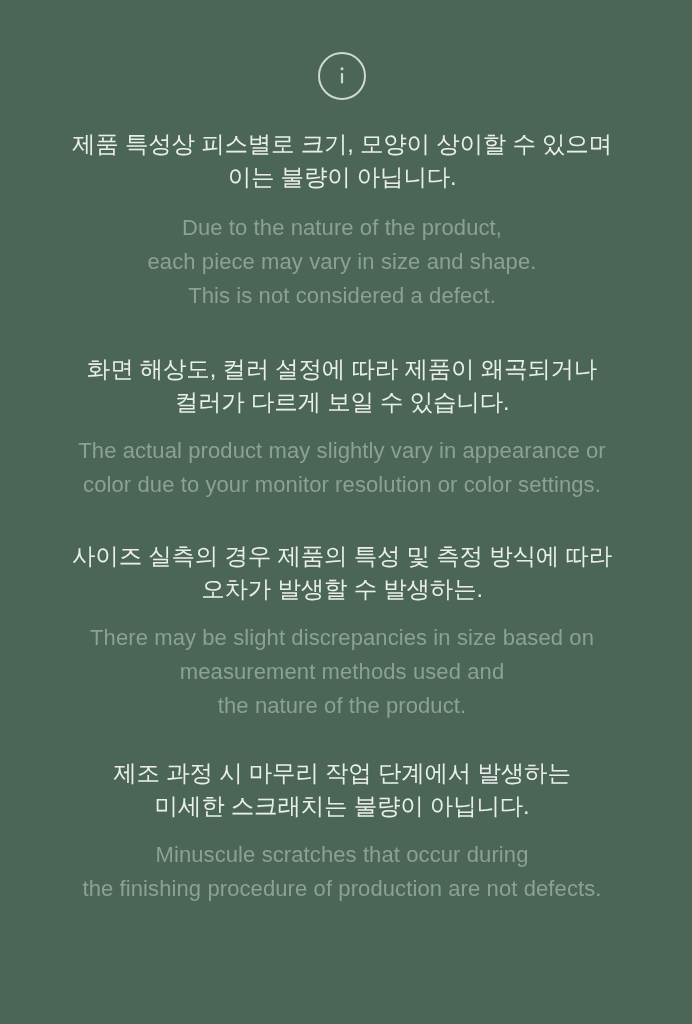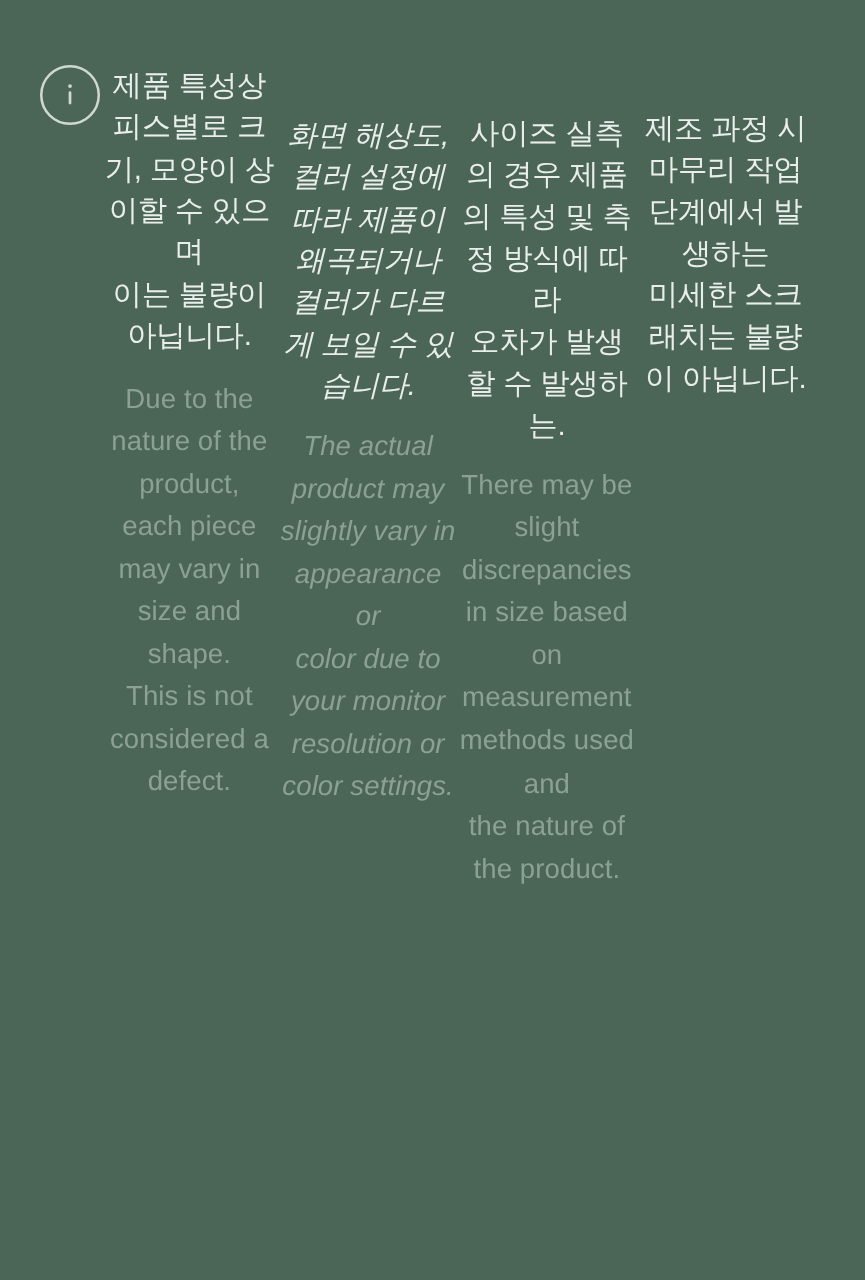--- a/index.html
+++ b/index.html
@@ -12,21 +12,22 @@
     background: #4b6656;
     font-family: "Liberation Sans", sans-serif;
     overflow: hidden;
   }
   .page {
     width: 692px;
     height: 1024px;
     box-sizing: border-box;
     padding: 52px 40px 24px 32px;
     display: flex;
-    align-items: flex-start;
+    flex-direction: column;
+    align-items: center;
   }
   .info-icon {
     width: 44px;
     height: 44px;
     border: 2px solid #cfd8d1;
     border-radius: 50%;
     display: flex;
     align-items: center;
     justify-content: center;
     margin-bottom: 28px;
@@ -51,21 +52,21 @@
   .en {
     color: #8ba193;
     font-size: 22px;
     line-height: 1.55;
     font-weight: 400;
     letter-spacing: 0.1px;
     margin: 14px 0 0 0;
     white-space: pre-line;
   }
   .block.b1 .en { margin-top: 16px; }
-  .block.b2 { margin-top: 40px; font-style: italic; }
+  .block.b2 { margin-top: 40px; }
   .block.b3 { margin-top: 38px; }
   .block.b4 { margin-top: 34px; }
 </style>
 </head>
 <body>
 
 <div class="page">
 
   <div class="info-icon">
     <svg width="26" height="26" viewBox="0 0 26 26" aria-hidden="true">
@@ -93,15 +94,17 @@
     <p class="ko">사이즈 실측의 경우 제품의 특성 및 측정 방식에 따라
 오차가 발생할 수 발생하는.</p>
     <p class="en">There may be slight discrepancies in size based on
 measurement methods used and
 the nature of the product.</p>
   </div>
 
   <div class="block b4">
     <p class="ko">제조 과정 시 마무리 작업 단계에서 발생하는
 미세한 스크래치는 불량이 아닙니다.</p>
+    <p class="en">Minuscule scratches that occur during
+the finishing procedure of production are not defects.</p>
   </div>
 
 </div>
 
 </body></html>

